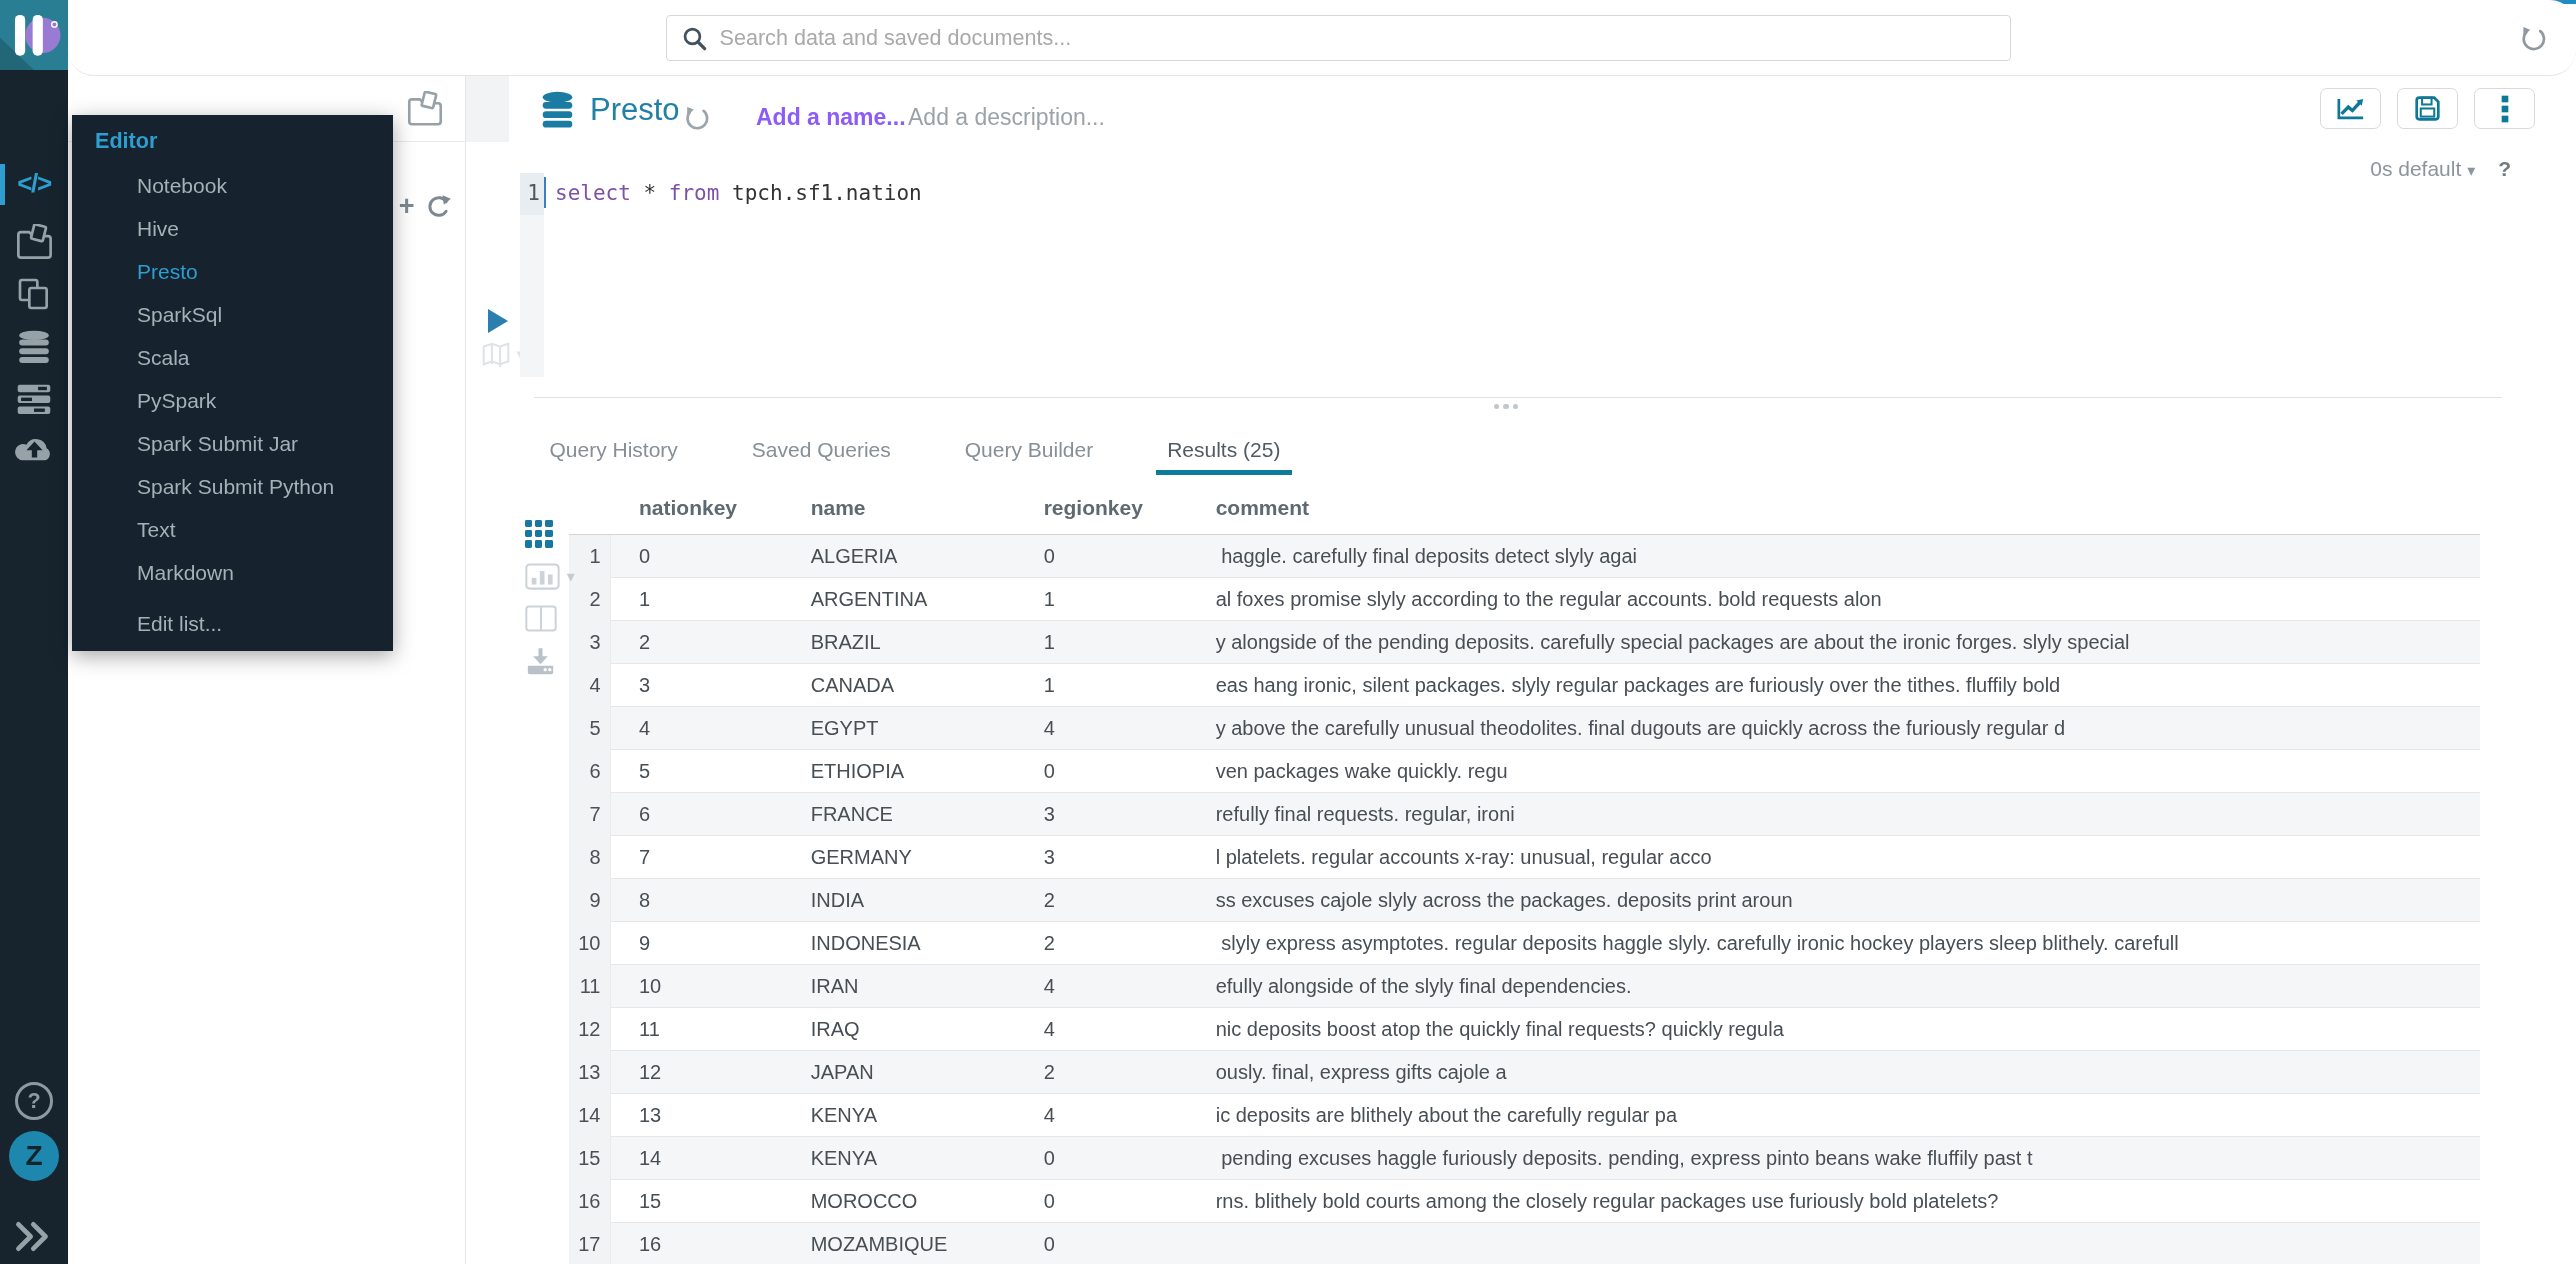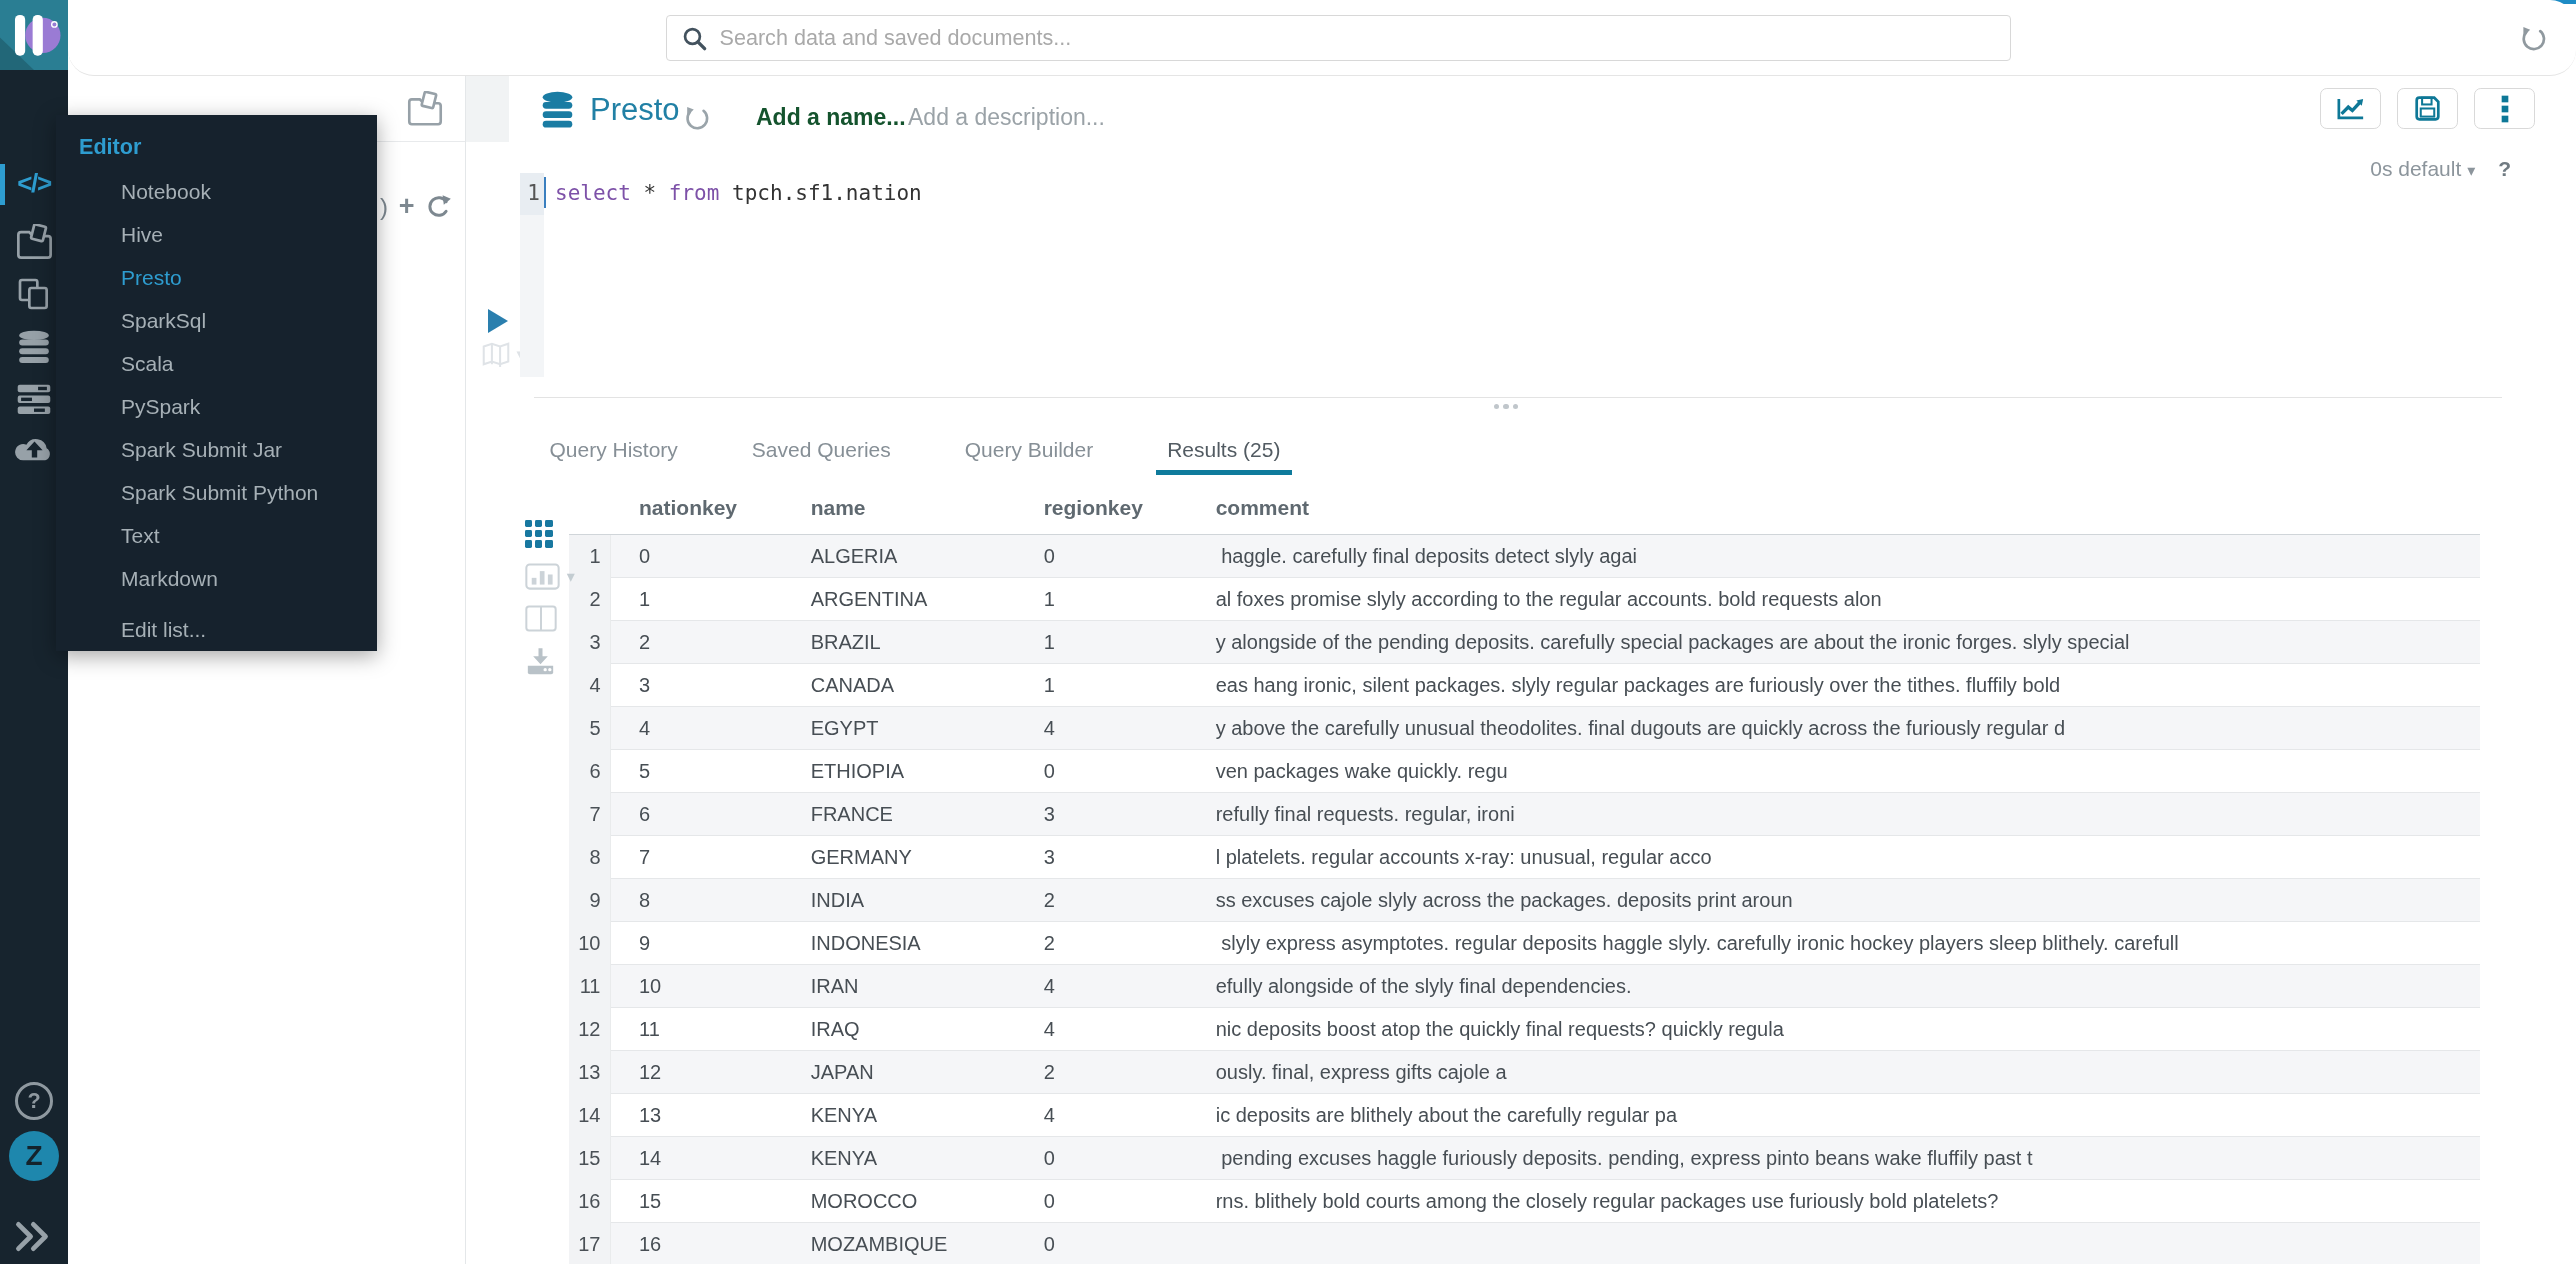--- a/index.html
+++ b/index.html
@@ -34,34 +34,34 @@
 
   
   .assist { position:absolute; left:68px; top:76px; width:397px; bottom:0; background:#fff; z-index:7; }
   .assist-head { position:absolute; left:0; top:0; width:397px; height:66px; border-bottom:1.4px solid #e8eaec; }
   .assist-folder { position:absolute; left:338px; top:15px; }
   .assist-actions { position:absolute; left:312px; top:115px; color:#7d8890; font-size:27px; display:flex; align-items:center; gap:10.8px; }
   .vdivider { position:absolute; left:465px; top:76px; bottom:0; width:1.4px; background:#e4e7e9; z-index:7; }
   .editor-left-strip { position:absolute; left:466px; top:76px; width:43px; height:66px; background:#f1f3f4; z-index:7; }
 
   
-  .menu { position:absolute; left:56px; top:115px; width:321px; height:536px; background:#16222d;
-          box-shadow:0 5.4px 20px rgba(0,0,0,.35); z-index:30; padding-top:12px; }
+  .menu { position:absolute; left:72px; top:115px; width:321px; height:536px; background:#16222d;
+          box-shadow:0 5.4px 20px rgba(0,0,0,.35); z-index:30; padding-top:6px; }
   .menu-header { height:39px; line-height:39px; padding-left:23px; color:#2e9dd0; font-weight:bold; font-size:21.6px; }
   .menu-items { margin-top:4px; }
   .menu-item { height:43px; line-height:43px; padding-left:65px; color:#a6b0b6; font-size:21px; cursor:pointer; }
   .menu-item.active { color:#2e9dd0; }
   .menu-item.separated { margin-top:8px; }
 
   
   .ed-head { position:absolute; left:466px; top:76px; right:0; height:95px; background:#fff; z-index:6; }
   .presto-title { position:absolute; left:74px; top:15px; display:flex; align-items:center; gap:15px; }
   .presto-title .t { color:#2180a5; font-size:31px; }
   .ed-history { position:absolute; left:216px; top:27px; }
-  .add-name { position:absolute; left:290px; top:28px; font-size:23px; font-weight:bold; color:#14532d; cursor:pointer; }
+  .add-name { position:absolute; left:290px; top:28px; font-size:23px; font-weight:bold; color:#8b5cf6; cursor:pointer; }
   .add-desc { position:absolute; left:442px; top:28px; font-size:23px; color:#9aa2a7; cursor:pointer; }
   .actions { position:absolute; right:41px; top:12px; display:flex; gap:16px; }
   .act-btn { width:61px; height:41px; border:1.4px solid #d9d9d9; border-radius:6.8px; background:#fff;
              display:flex; align-items:center; justify-content:center; cursor:pointer; }
 
   
   .exec-status { position:absolute; right:65px; top:157px; color:#8c959c; font-size:21px; z-index:6;
                  display:flex; align-items:center; gap:23px; }
   .exec-status .q { color:#707b82; font-weight:bold; }
 

